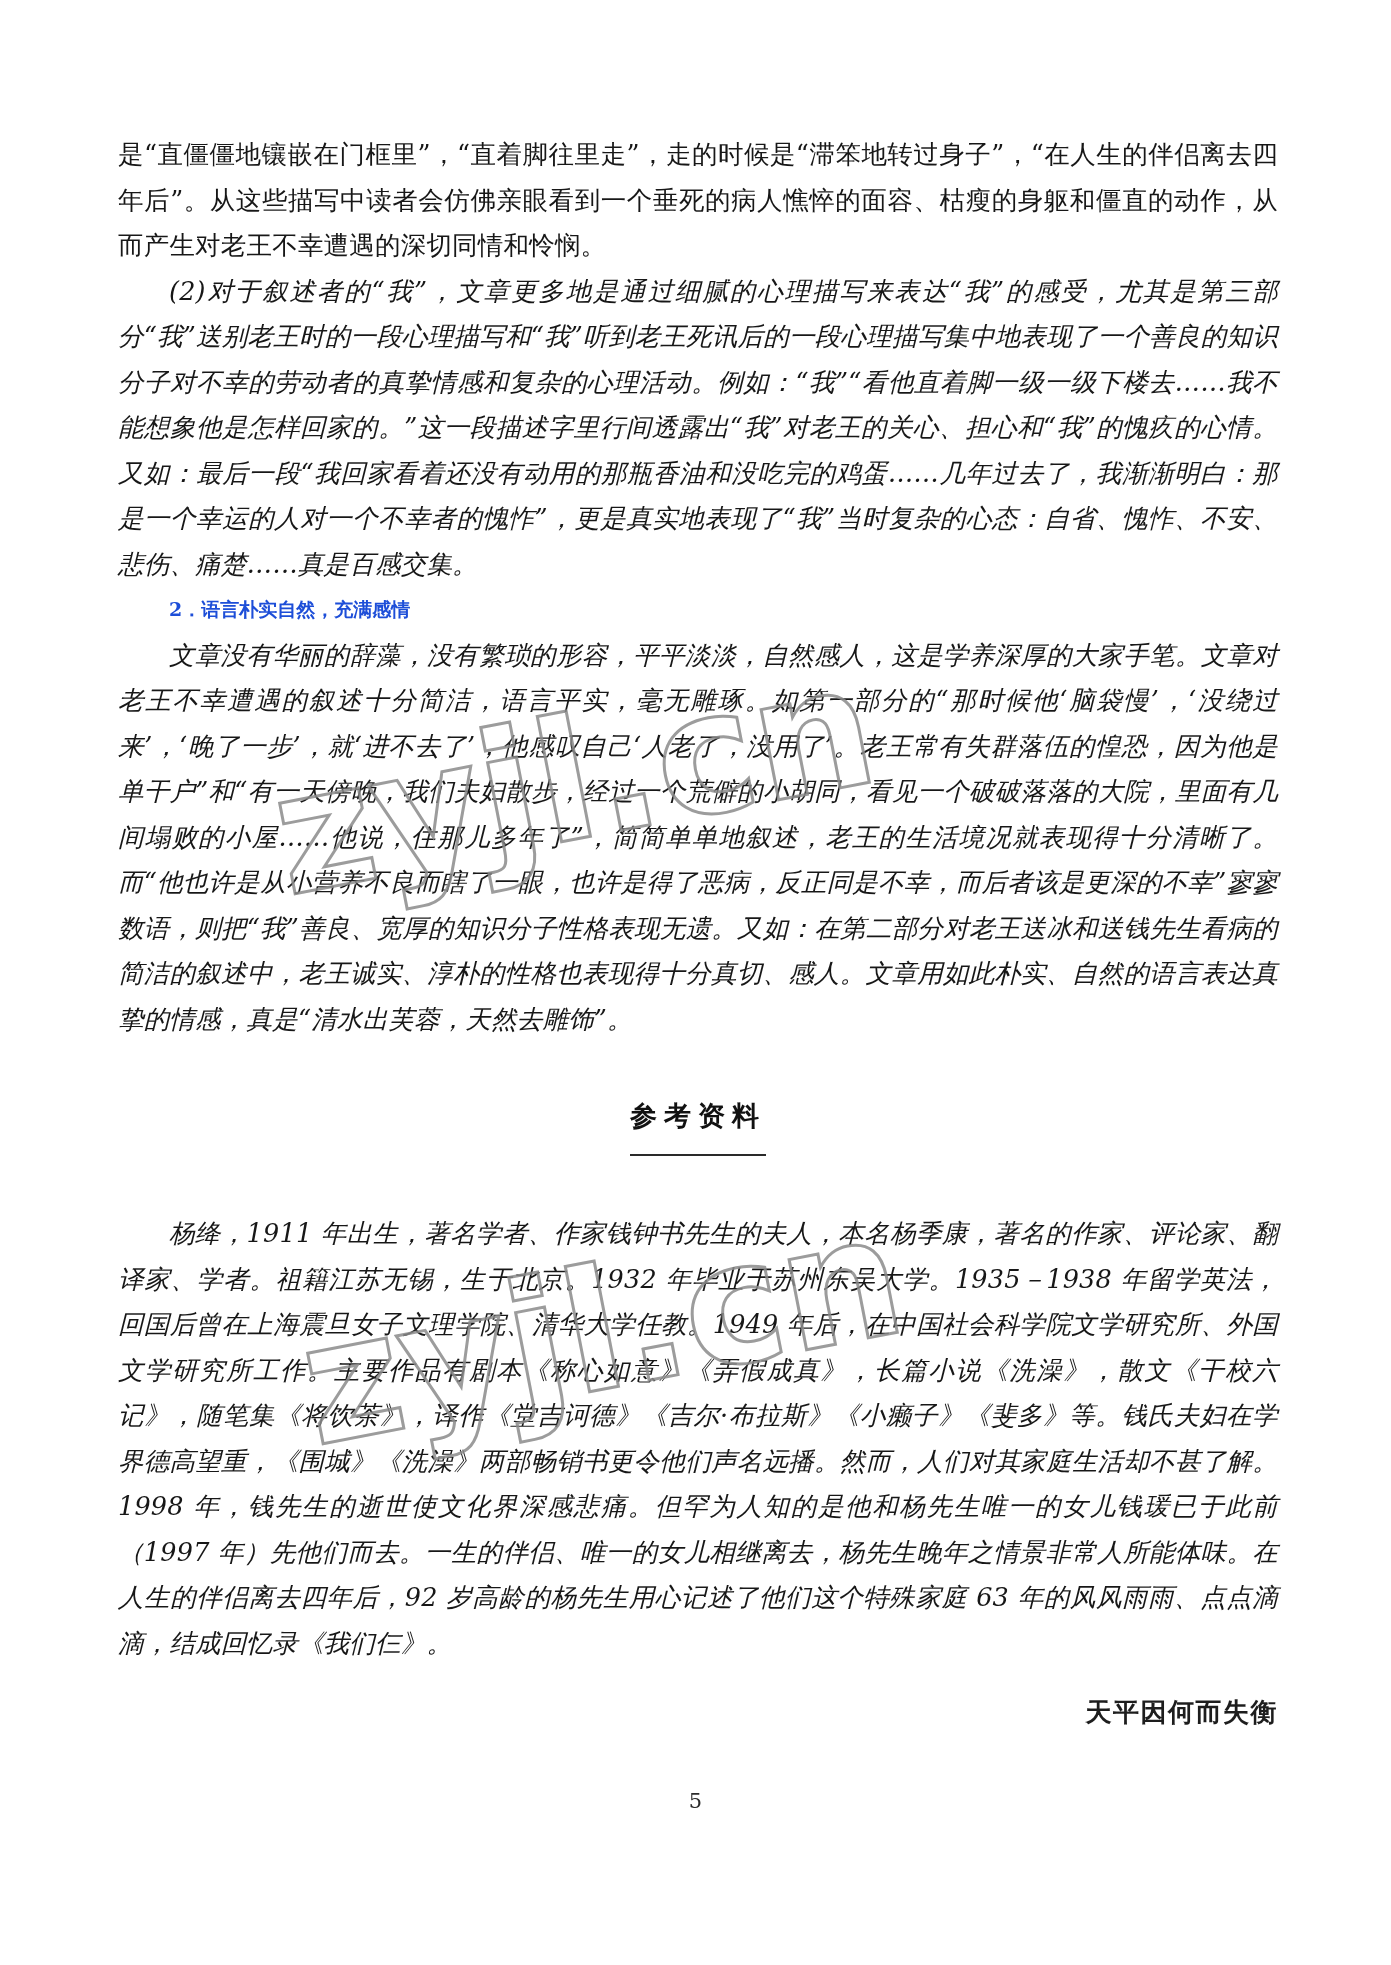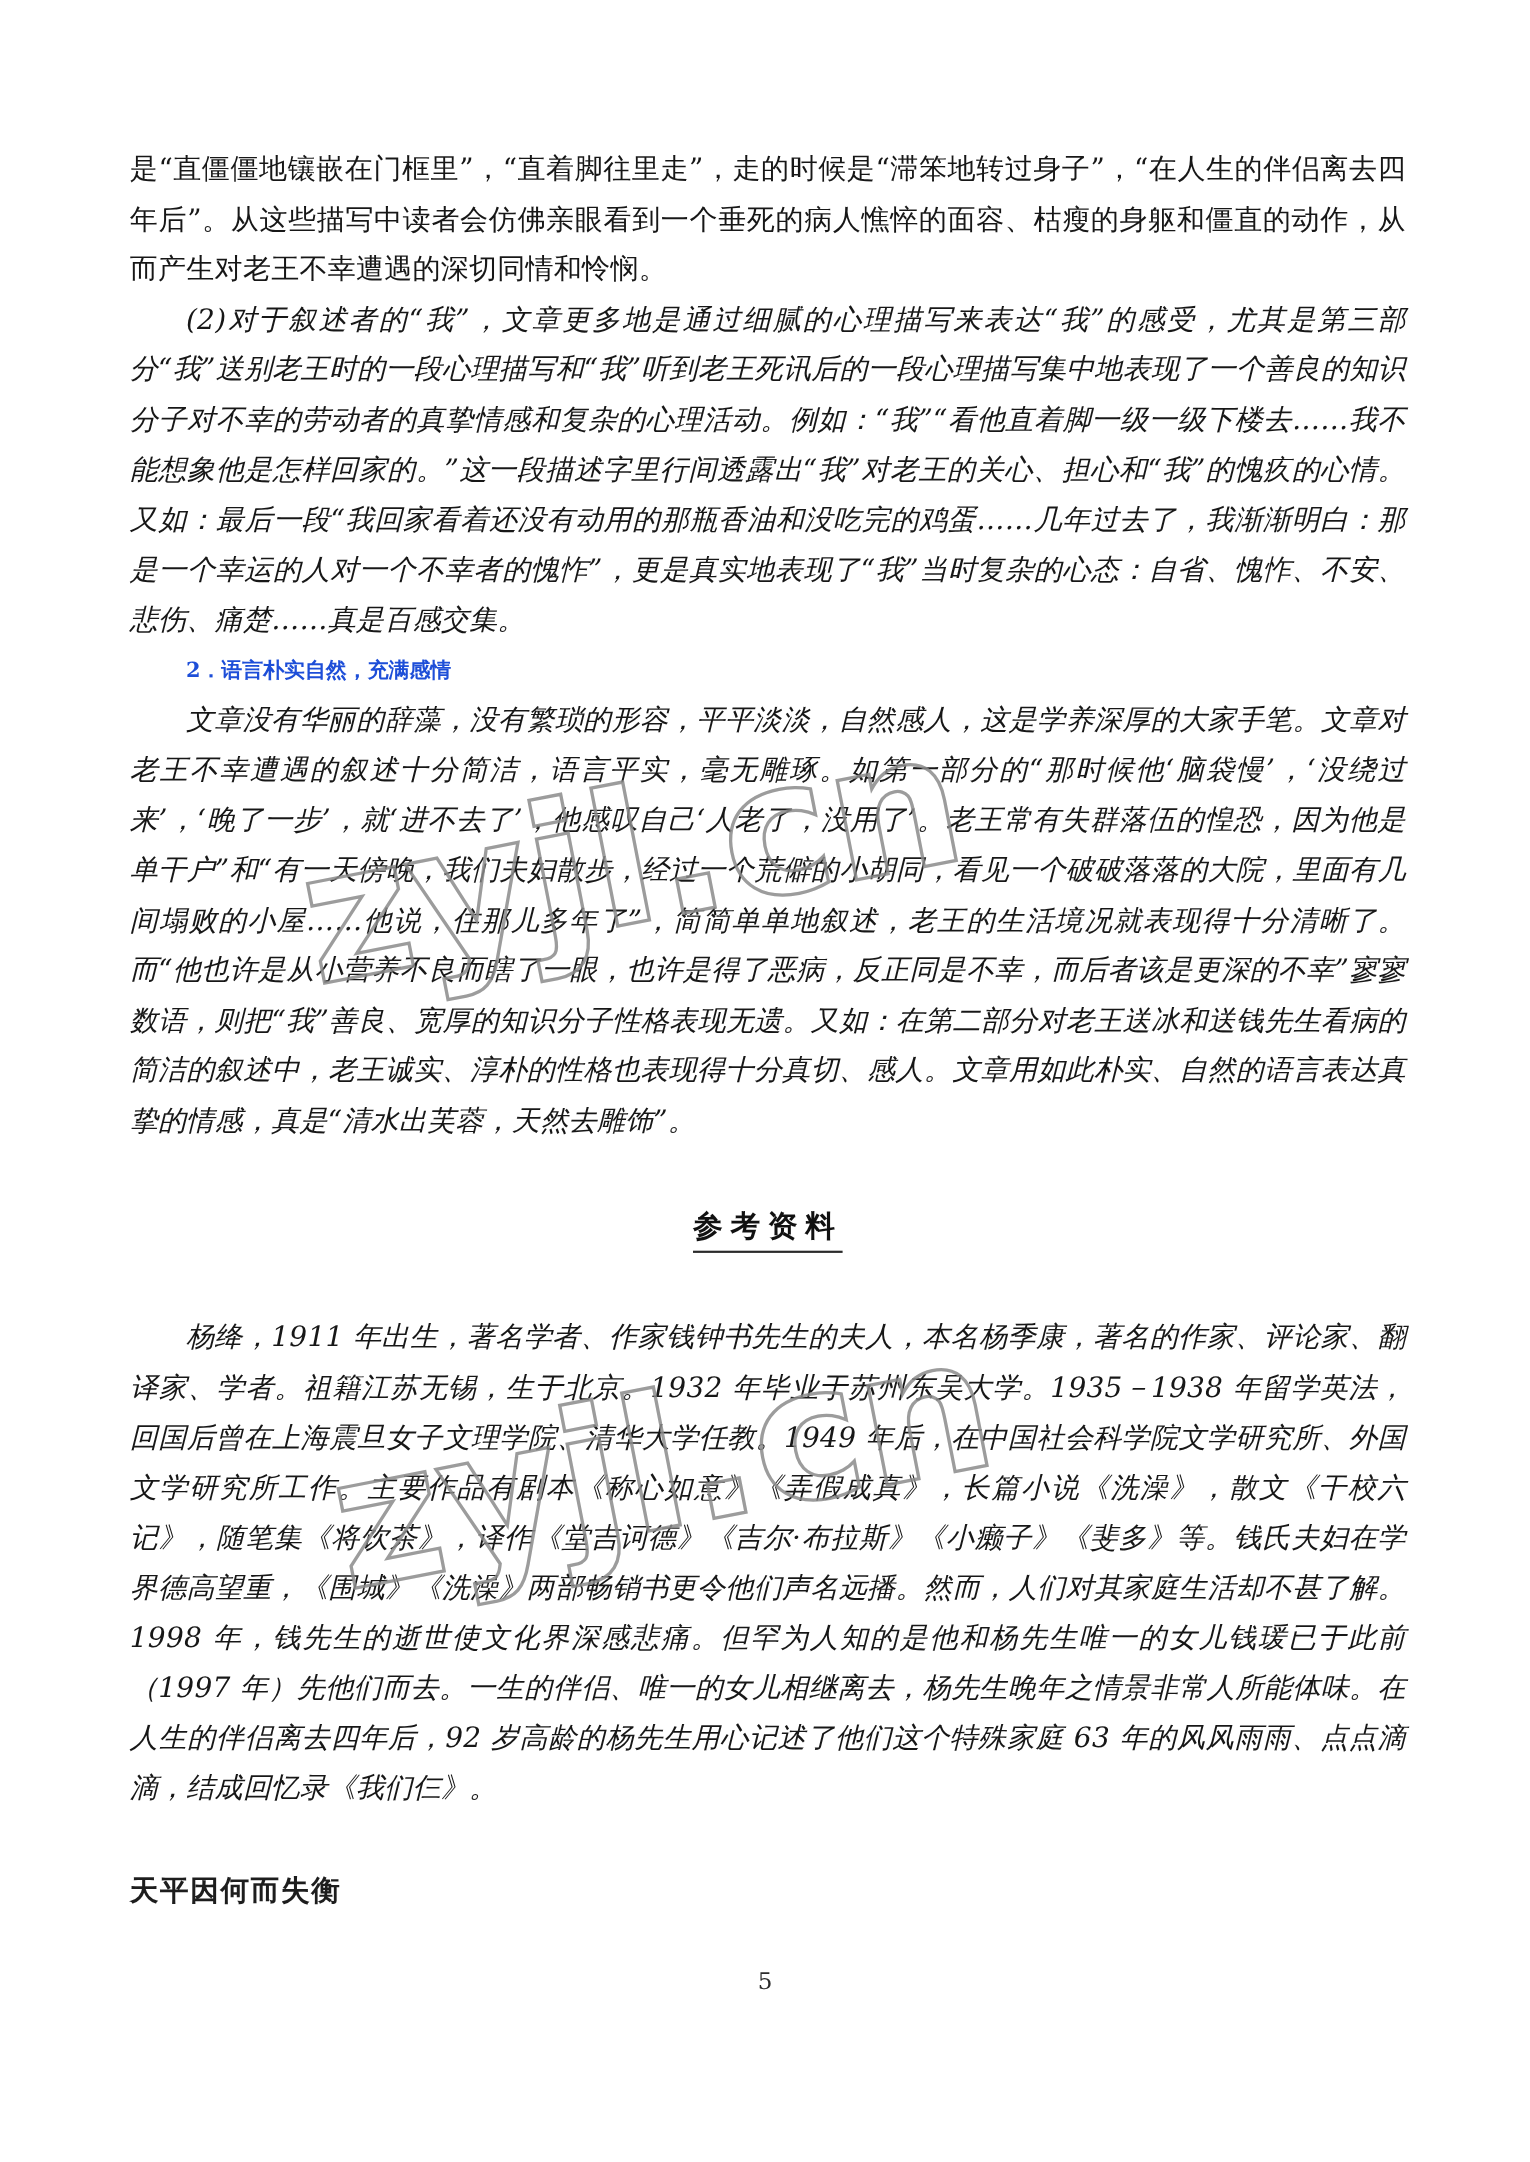--- a/index.html
+++ b/index.html
@@ -61,30 +61,30 @@
     text-align: center;
     margin-top: 54px;
     margin-bottom: 0;
   }
   .ref-heading {
     display: inline-block;
     font-size: 27px;
     line-height: 40px;
     font-weight: bold;
     letter-spacing: 7px;
-    padding-bottom: 1px;
+    padding-bottom: 18px;
     border-bottom: 2px solid #2a2a2a;
     color: #111111;
     font-family: "DejaVu Serif", "Liberation Serif", serif;
   }
   .spacer-lg { height: 55px; }
   
   .article-title-wrap {
-    text-align: left;
-    margin-top: 50px;
+    text-align: right;
+    margin-top: 26px;
   }
   .article-title {
     font-size: 26px;
     line-height: 40px;
     font-weight: bold;
     letter-spacing: 1.5px;
     color: #1d1d1d;
   }
   
   .page-number {

